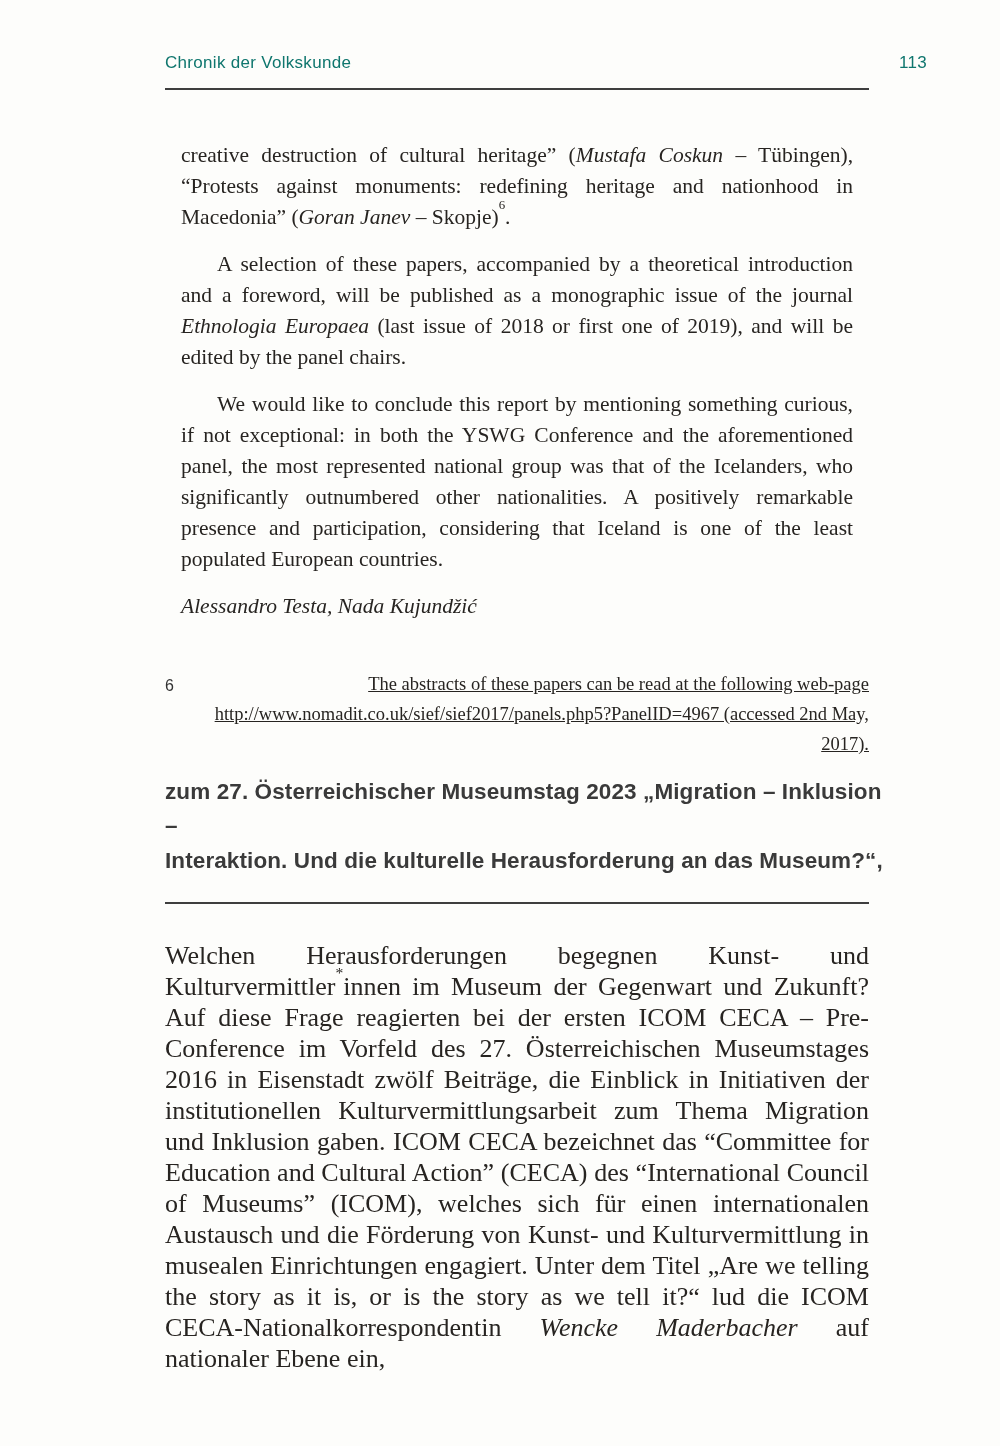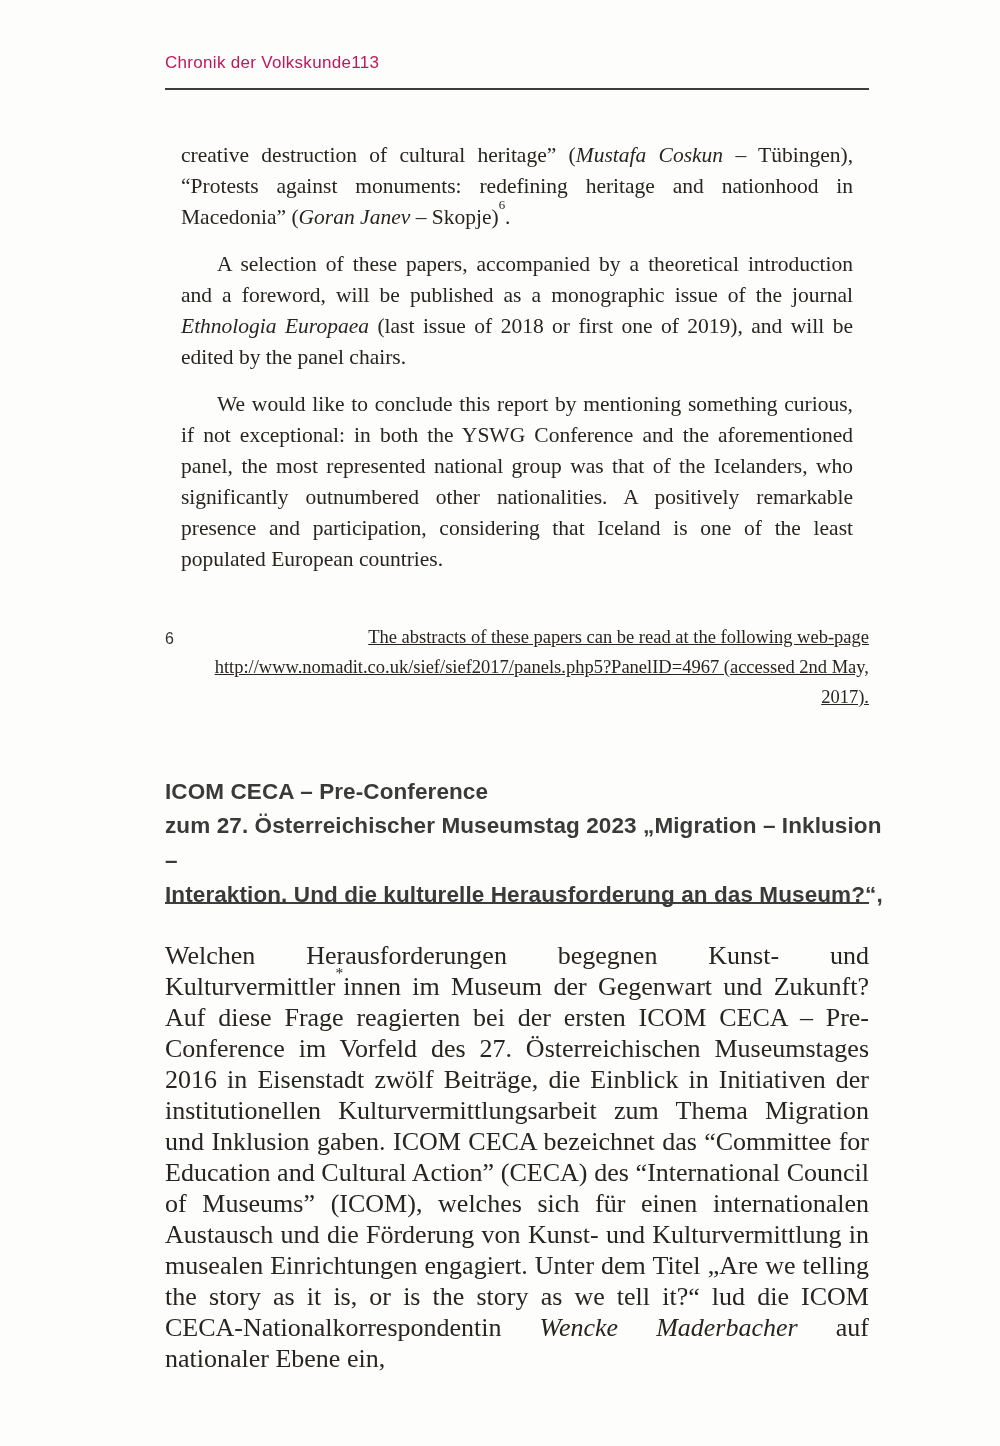--- a/index.html
+++ b/index.html
@@ -8,23 +8,23 @@
     width:1000px; height:1446px;
     margin:0 auto;
     background:#fdfdfb;
     font-family:"Liberation Serif","DejaVu Serif",serif;
     color:#272421;
     overflow:hidden;
   }
   
   .running-head {
     position:absolute; left:165px; top:53px; width:762px;
-    display:flex; align-items:baseline;
+    display:flex; justify-content:space-between; align-items:baseline;
     font-family:"Liberation Sans","DejaVu Sans",sans-serif;
-    font-size:17px; color:#be185d; letter-spacing:0.3px;
+    font-size:17px; color:#0f766e; letter-spacing:0.3px;
   }
   .rule { position:absolute; left:165px; width:704px; height:2px; background:#3e3e3e; }
   .rule-top { top:88px; }
   .rule-mid { top:902px; }
 
   
   .report {
     position:absolute; left:165px; top:124px; width:704px;
     font-size:21.5px; line-height:31px;
   }
@@ -69,29 +69,29 @@
     <span>Chronik der Volkskunde</span>
     <span>113</span>
   </header>
   <div class="rule rule-top"></div>
 
   <section class="report" lang="en">
     <p><span>creative destruction of cultural heritage” (</span><span class="it">Mustafa Coskun</span><span> – Tübingen), “Protests against monuments: redefining heritage and nationhood in Macedonia” (</span><span class="it">Goran Janev</span><span> – Skopje)</span><sup class="fnref">6</sup><span>.</span></p>
     <p class="indent"><span>A selection of these papers, accompanied by a theoretical introduction and a foreword, will be published as a monographic issue of the journal </span><span class="it">Ethnologia Europaea</span><span> (last issue of 2018 or first one of 2019), and will be edited by the panel chairs.</span></p>
     <p class="indent"><span>We would like to conclude this report by mentioning something curious, if not exceptional: in both the YSWG Conference and the aforementioned panel, the most represented national group was that of the Icelanders, who significantly outnumbered other nationalities. A positively remarkable presence and participation, considering that Iceland is one of the least populated European countries.</span></p>
 
+    <p class="authors">Alessandro Testa, Nada Kujundžić</p>
 
     <div class="footnote">
       <span class="fn-num">6</span>
       <span class="fn-text">The abstracts of these papers can be read at the following web-page http://www.nomadit.co.uk/sief/sief2017/panels.php5?PanelID=4967 (accessed 2nd May, 2017).</span>
     </div>
   </section>
 
   <h2 class="section-heading" lang="de">
-    <div>ICOM CECA – Pre-Conference</div>
     <div>zum 27. Österreichischer Museumstag 2023 „Migration – Inklusion –</div>
     <div>Interaktion. Und die kulturelle Herausforderung an das Museum?“,</div>
   </h2>
   <div class="rule rule-mid"></div>
 
   <section class="article-body" lang="de">
     <p><span>Welchen Herausforderungen begegnen Kunst- und Kulturvermittler</span><sup class="star">*</sup><span>innen im Museum der Gegenwart und Zukunft? Auf diese Frage reagierten bei der ersten ICOM CECA – Pre-Conference im Vorfeld des 27. Österreichischen Museumstages 2016 in Eisenstadt zwölf Beiträge, die Einblick in Initiativen der institutionellen Kulturvermittlungsarbeit zum Thema Migration und Inklusion gaben. ICOM CECA bezeichnet das “Committee for Education and Cultural Action” (CECA) des “International Council of Museums” (ICOM), welches sich für einen internationalen Austausch und die Förderung von Kunst- und Kulturvermittlung in musealen Einrichtungen engagiert. Unter dem Titel „Are we telling the story as it is, or is the story as we tell it?“ lud die ICOM CECA-Nationalkorrespondentin </span><span class="it">Wencke Maderbacher</span><span> auf nationaler Ebene ein,</span></p>
   </section>
 
 </div>

